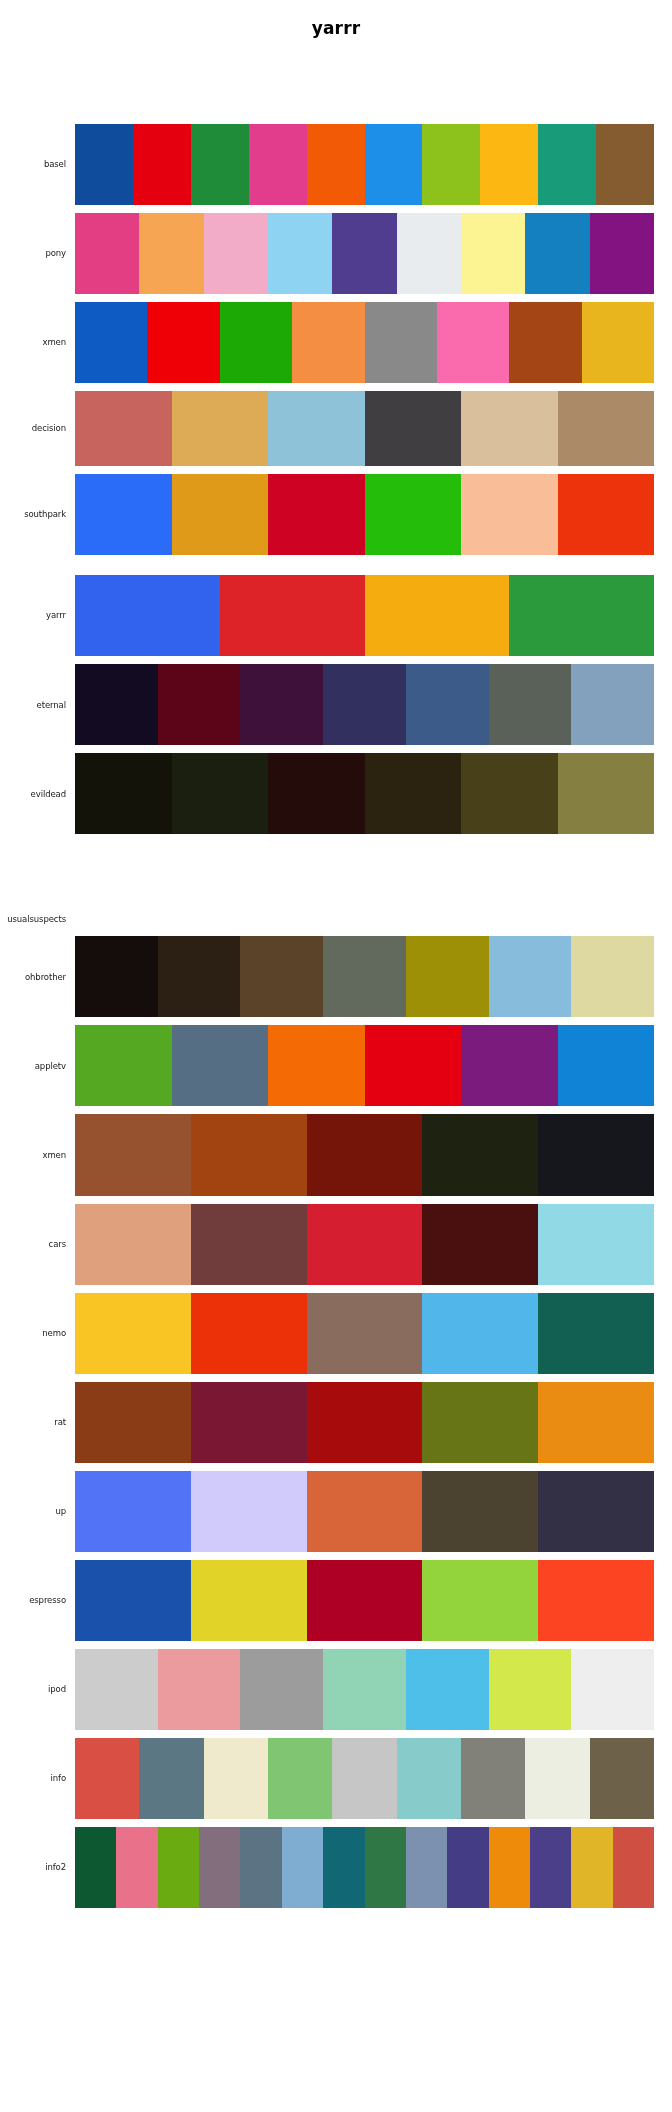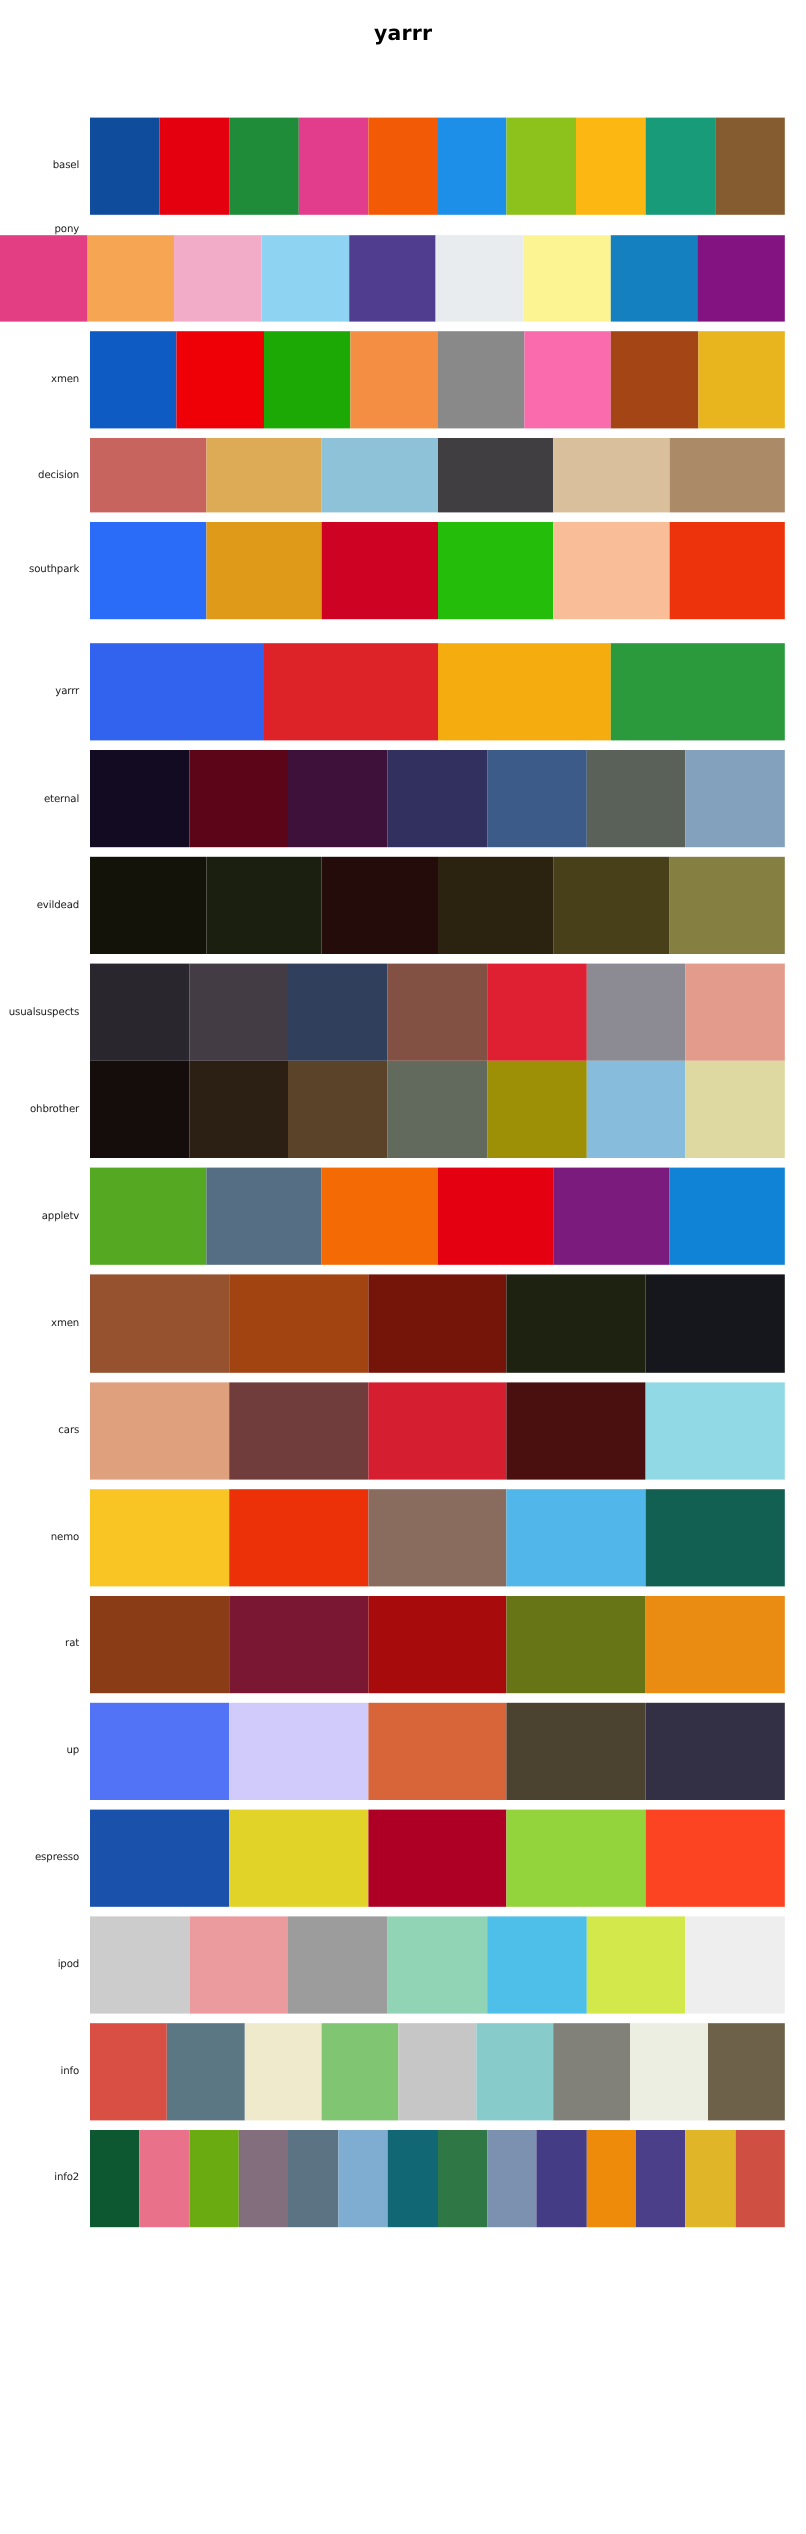--- a/index.html
+++ b/index.html
@@ -26,21 +26,21 @@
     left: 0;
     width: 672px;
     text-align: center;
     font-size: 17px;
     font-weight: bold;
     color: #000000;
     letter-spacing: 0.2px;
   }
   #palette-stack {
     position: absolute;
-    top: 98px;
+    top: 124px;
     left: 0;
     width: 672px;
   }
   .palette-row {
     display: flex;
     align-items: stretch;
     width: 672px;
     box-sizing: border-box;
   }
   .row-label {
@@ -84,21 +84,21 @@
           <div class="swatch" style="background: rgb(30, 140, 57);"></div>
           <div class="swatch" style="background: rgb(226, 61, 140);"></div>
           <div class="swatch" style="background: rgb(242, 90, 6);"></div>
           <div class="swatch" style="background: rgb(29, 143, 232);"></div>
           <div class="swatch" style="background: rgb(141, 193, 27);"></div>
           <div class="swatch" style="background: rgb(252, 183, 18);"></div>
           <div class="swatch" style="background: rgb(24, 155, 120);"></div>
           <div class="swatch" style="background: rgb(133, 92, 47);"></div>
         </div>
       </div>
-      <div class="palette-row" style="height: 81.0476px; margin-bottom: 8px; flex-direction: column;">
+      <div class="palette-row" style="height: 81.0476px; margin-bottom: 8px;">
         <div class="row-label">pony</div>
         <div class="swatch-strip">
           <div class="swatch" style="background: rgb(227, 61, 132);"></div>
           <div class="swatch" style="background: rgb(246, 166, 82);"></div>
           <div class="swatch" style="background: rgb(242, 172, 200);"></div>
           <div class="swatch" style="background: rgb(143, 211, 242);"></div>
           <div class="swatch" style="background: rgb(80, 61, 144);"></div>
           <div class="swatch" style="background: rgb(232, 236, 239);"></div>
           <div class="swatch" style="background: rgb(252, 244, 147);"></div>
           <div class="swatch" style="background: rgb(20, 128, 192);"></div>
@@ -111,21 +111,21 @@
           <div class="swatch" style="background: rgb(15, 91, 196);"></div>
           <div class="swatch" style="background: rgb(239, 0, 6);"></div>
           <div class="swatch" style="background: rgb(28, 168, 5);"></div>
           <div class="swatch" style="background: rgb(244, 142, 66);"></div>
           <div class="swatch" style="background: rgb(137, 137, 137);"></div>
           <div class="swatch" style="background: rgb(249, 107, 173);"></div>
           <div class="swatch" style="background: rgb(164, 69, 22);"></div>
           <div class="swatch" style="background: rgb(233, 181, 30);"></div>
         </div>
       </div>
-      <div class="palette-row" style="height: 62px; margin-bottom: 8px;">
+      <div class="palette-row" style="height: 75px; margin-bottom: 8px;">
         <div class="row-label">decision</div>
         <div class="swatch-strip">
           <div class="swatch" style="background: rgb(200, 100, 94);"></div>
           <div class="swatch" style="background: rgb(221, 170, 85);"></div>
           <div class="swatch" style="background: rgb(141, 194, 216);"></div>
           <div class="swatch" style="background: rgb(64, 62, 65);"></div>
           <div class="swatch" style="background: rgb(217, 191, 156);"></div>
           <div class="swatch" style="background: rgb(171, 139, 103);"></div>
         </div>
       </div>
@@ -165,21 +165,21 @@
         <div class="row-label">evildead</div>
         <div class="swatch-strip">
           <div class="swatch" style="background: rgb(19, 19, 10);"></div>
           <div class="swatch" style="background: rgb(27, 31, 16);"></div>
           <div class="swatch" style="background: rgb(35, 12, 10);"></div>
           <div class="swatch" style="background: rgb(43, 35, 15);"></div>
           <div class="swatch" style="background: rgb(71, 64, 25);"></div>
           <div class="swatch" style="background: rgb(133, 127, 66);"></div>
         </div>
       </div>
-      <div class="palette-row" style="height: 81.0476px; margin-bottom: 0;">
+      <div class="palette-row" style="height: 81.0476px; margin-bottom: 13px; align-items: flex-end;">
         <div class="row-label">usualsuspects</div>
         <div class="swatch-strip">
           <div class="swatch" style="background: rgb(41, 39, 45);"></div>
           <div class="swatch" style="background: rgb(68, 60, 69);"></div>
           <div class="swatch" style="background: rgb(47, 63, 92);"></div>
           <div class="swatch" style="background: rgb(131, 80, 68);"></div>
           <div class="swatch" style="background: rgb(223, 32, 50);"></div>
           <div class="swatch" style="background: rgb(140, 138, 146);"></div>
           <div class="swatch" style="background: rgb(227, 155, 139);"></div>
         </div>

